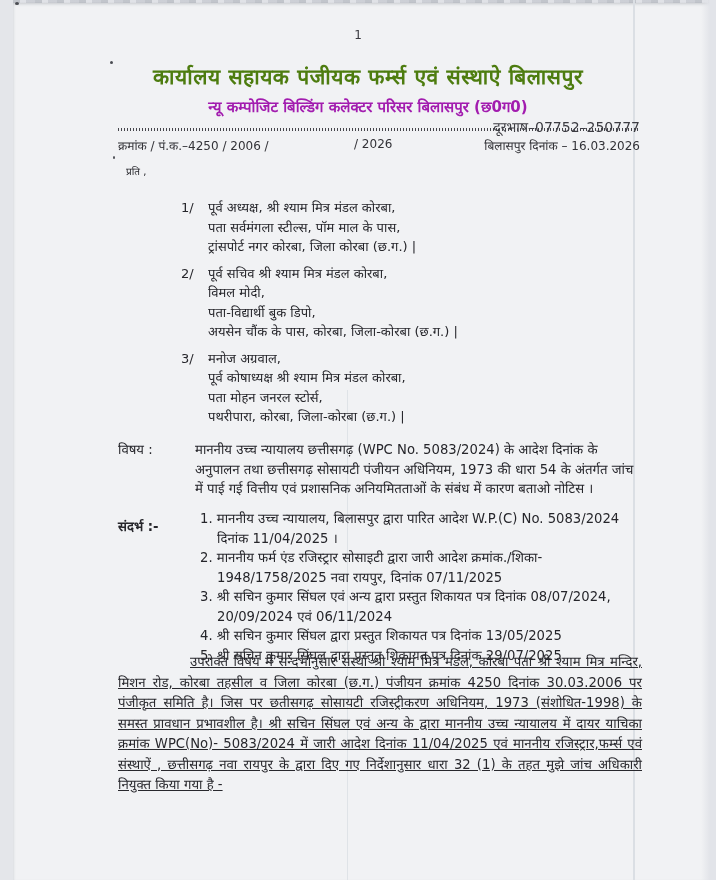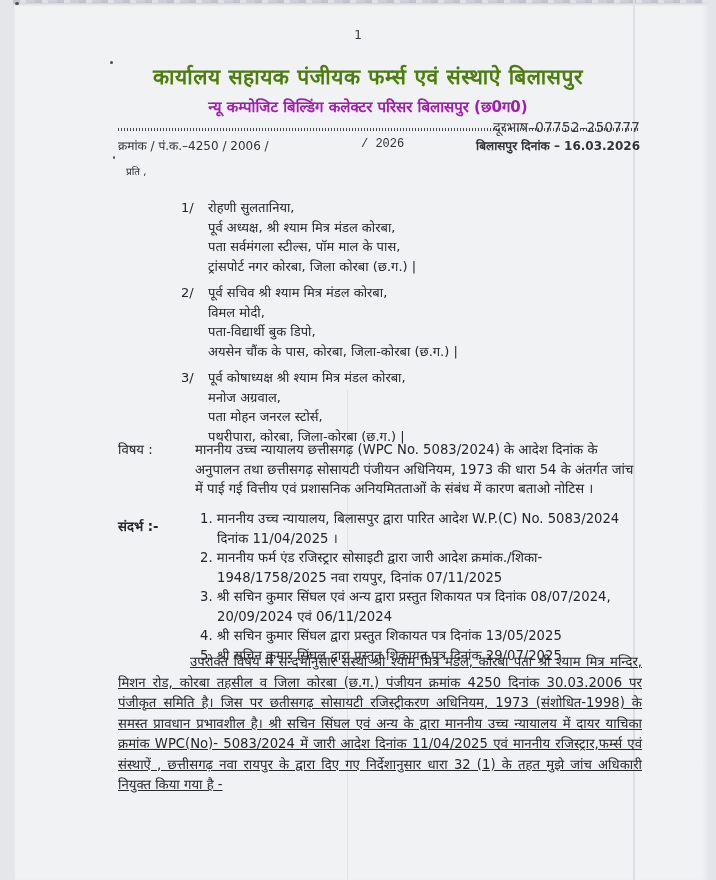--- a/index.html
+++ b/index.html
@@ -53,22 +53,22 @@
   }
   .dotted-rule {
     position: absolute; top: 128px; left: 118px; width: 522px; height: 3px;
     background: repeating-linear-gradient(90deg, #46464c 0 1px, transparent 1px 3px);
   }
   .ref-line {
     position: absolute; top: 137px; left: 118px; width: 522px;
     font-size: 12px; color: #323237;
   }
   .ref-line .rl-left { position: absolute; left: 0; white-space: nowrap; }
-  .ref-line .rl-mid { position: absolute; left: 243px; white-space: nowrap; font-family: Liberation Mono, monospace; }
-  .ref-line .rl-right { position: absolute; right: 0; white-space: nowrap; font-weight: bold; }
+  .ref-line .rl-mid { position: absolute; left: 236px; white-space: nowrap; }
+  .ref-line .rl-right { position: absolute; right: 0; white-space: nowrap; }
 
   .salutation { position: absolute; top: 164px; left: 118px; font-size: 10px; margin-left: 8px; }
 
   .recipients { position: absolute; top: 198px; left: 208px; width: 420px; font-size: 13px; }
   .recipient { position: relative; margin-bottom: 7px; line-height: 19.5px; }
   .rec-num { position: absolute; left: -27px; top: 0; }
   .rec-line { display: block; }
 
   .subject-block { position: absolute; top: 440px; left: 118px; width: 524px; font-size: 13.2px; line-height: 19.5px; }
   .subject-label { position: absolute; left: 0; top: 0; }
@@ -112,38 +112,37 @@
     <span class="rl-mid">/ 2026</span>
     <span class="rl-right">बिलासपुर दिनांक – 16.03.2026</span>
   </div>
 
   <div class="salutation">प्रति ,</div>
 
   <div class="recipients">
 
     <div class="recipient">
       <span class="rec-num">1/</span>
-      <span class="rec-line">रोहणी सुलतानिया,</span>
       <span class="rec-line">पूर्व अध्यक्ष, श्री श्याम मित्र मंडल कोरबा,</span>
       <span class="rec-line">पता सर्वमंगला स्टील्स, पॉम माल के पास,</span>
       <span class="rec-line">ट्रांसपोर्ट नगर कोरबा, जिला कोरबा (छ.ग.) |</span>
     </div>
 
     <div class="recipient">
       <span class="rec-num">2/</span>
       <span class="rec-line">पूर्व सचिव श्री श्याम मित्र मंडल कोरबा,</span>
       <span class="rec-line">विमल मोदी,</span>
       <span class="rec-line">पता-विद्यार्थी बुक डिपो,</span>
       <span class="rec-line">अयसेन चौंक के पास, कोरबा, जिला-कोरबा (छ.ग.) |</span>
     </div>
 
     <div class="recipient">
       <span class="rec-num">3/</span>
+      <span class="rec-line">मनोज अग्रवाल,</span>
       <span class="rec-line">पूर्व कोषाध्यक्ष श्री श्याम मित्र मंडल कोरबा,</span>
-      <span class="rec-line">मनोज अग्रवाल,</span>
       <span class="rec-line">पता मोहन जनरल स्टोर्स,</span>
       <span class="rec-line">पथरीपारा, कोरबा, जिला-कोरबा (छ.ग.) |</span>
     </div>
 
   </div>
 
   <div class="subject-block">
     <span class="subject-label">विषय :</span>
     <div class="subject-text">माननीय उच्च न्यायालय छत्तीसगढ़ (WPC No. 5083/2024) के आदेश दिनांक के अनुपालन तथा छत्तीसगढ़ सोसायटी पंजीयन अधिनियम, 1973 की  धारा 54 के अंतर्गत जांच में पाई गई वित्तीय एवं प्रशासनिक अनियमितताओं के संबंध में कारण बताओ नोटिस ।</div>
   </div>

